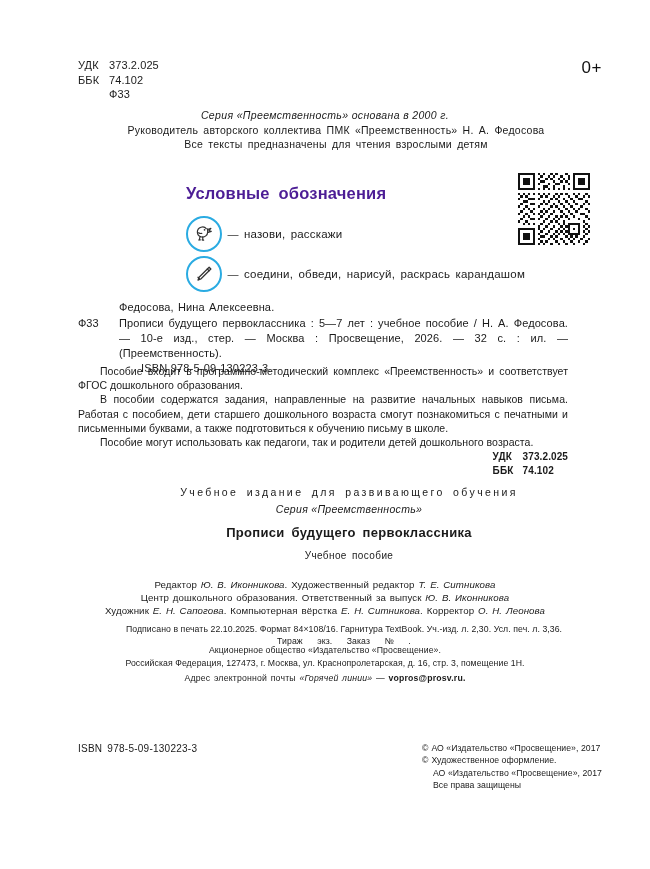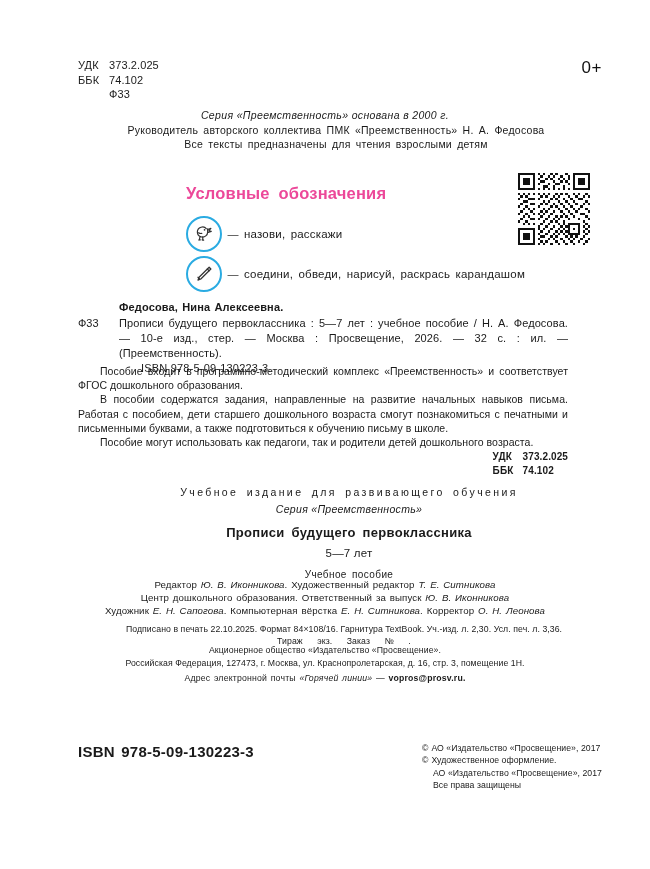--- a/index.html
+++ b/index.html
@@ -70,21 +70,21 @@
     left: 186px;
     top: 184px;
     width: 400px;
   }
   .legend-title {
     font-size: 16.5px;
     font-weight: bold;
     letter-spacing: .2px;
     word-spacing: 4px;
     margin-bottom: 11px;
-    color: #ec4899;
+    color: #4c1d95;
   }
   .legend-row {
     display: flex;
     align-items: center;
     height: 40px;
   }
   .legend-icon {
     width: 32px;
     height: 32px;
     border-radius: 50%;
@@ -112,21 +112,21 @@
   
   .biblio {
     position: absolute;
     left: 78px;
     top: 300px;
     width: 490px;
     font-size: 11px;
     line-height: 15px;
   }
   .biblio-author {
-    font-weight: bold;
+    font-weight: normal;
     margin-left: 41px;
     letter-spacing: .15px;
     word-spacing: 1px;
   }
   .biblio-body {
     position: relative;
     margin-top: 1px;
   }
   .biblio-sigil {
     position: absolute;
@@ -263,22 +263,22 @@
     word-spacing: 1px;
   }
   .email-line i { font-style: italic; }
   .email-line b { font-weight: bold; }
 
   
   .isbn-bottom {
     position: absolute;
     left: 78px;
     top: 743px;
-    font-size: 15px;
-    font-weight: bold;
+    font-size: 10px;
+    font-weight: normal;
     letter-spacing: .25px;
     word-spacing: 2px;
   }
   .rights {
     position: absolute;
     right: 48px;
     top: 742px;
     text-align: left;
     font-size: 8.7px;
     line-height: 12.4px;
@@ -621,21 +621,20 @@
 
   <div class="udk-bottom-right">
     <div><span class="k">УДК</span><span>373.2.025</span></div>
     <div><span class="k">ББК</span><span>74.102</span></div>
   </div>
 
   <div class="colophon">
     <div class="cl-edition">Учебное издание для развивающего обучения</div>
     <div class="cl-series">Серия «Преемственность»</div>
     <div class="cl-title">Прописи будущего первоклассника</div>
-    <div class="cl-age">5—7 лет</div>
     <div class="cl-kind">Учебное пособие</div>
   </div>
 
   <div class="staff">
     <div><span>Редактор </span><i>Ю. В. Иконникова</i><span>. Художественный редактор </span><i>Т. Е. Ситникова</i></div>
     <div><span>Центр дошкольного образования. Ответственный за выпуск </span><i>Ю. В. Иконникова</i></div>
     <div><span>Художник </span><i>Е. Н. Сапогова</i><span>. Компьютерная вёрстка </span><i>Е. Н. Ситникова</i><span>. Корректор </span><i>О. Н. Леонова</i></div>
   </div>
 
   <div class="printinfo">

